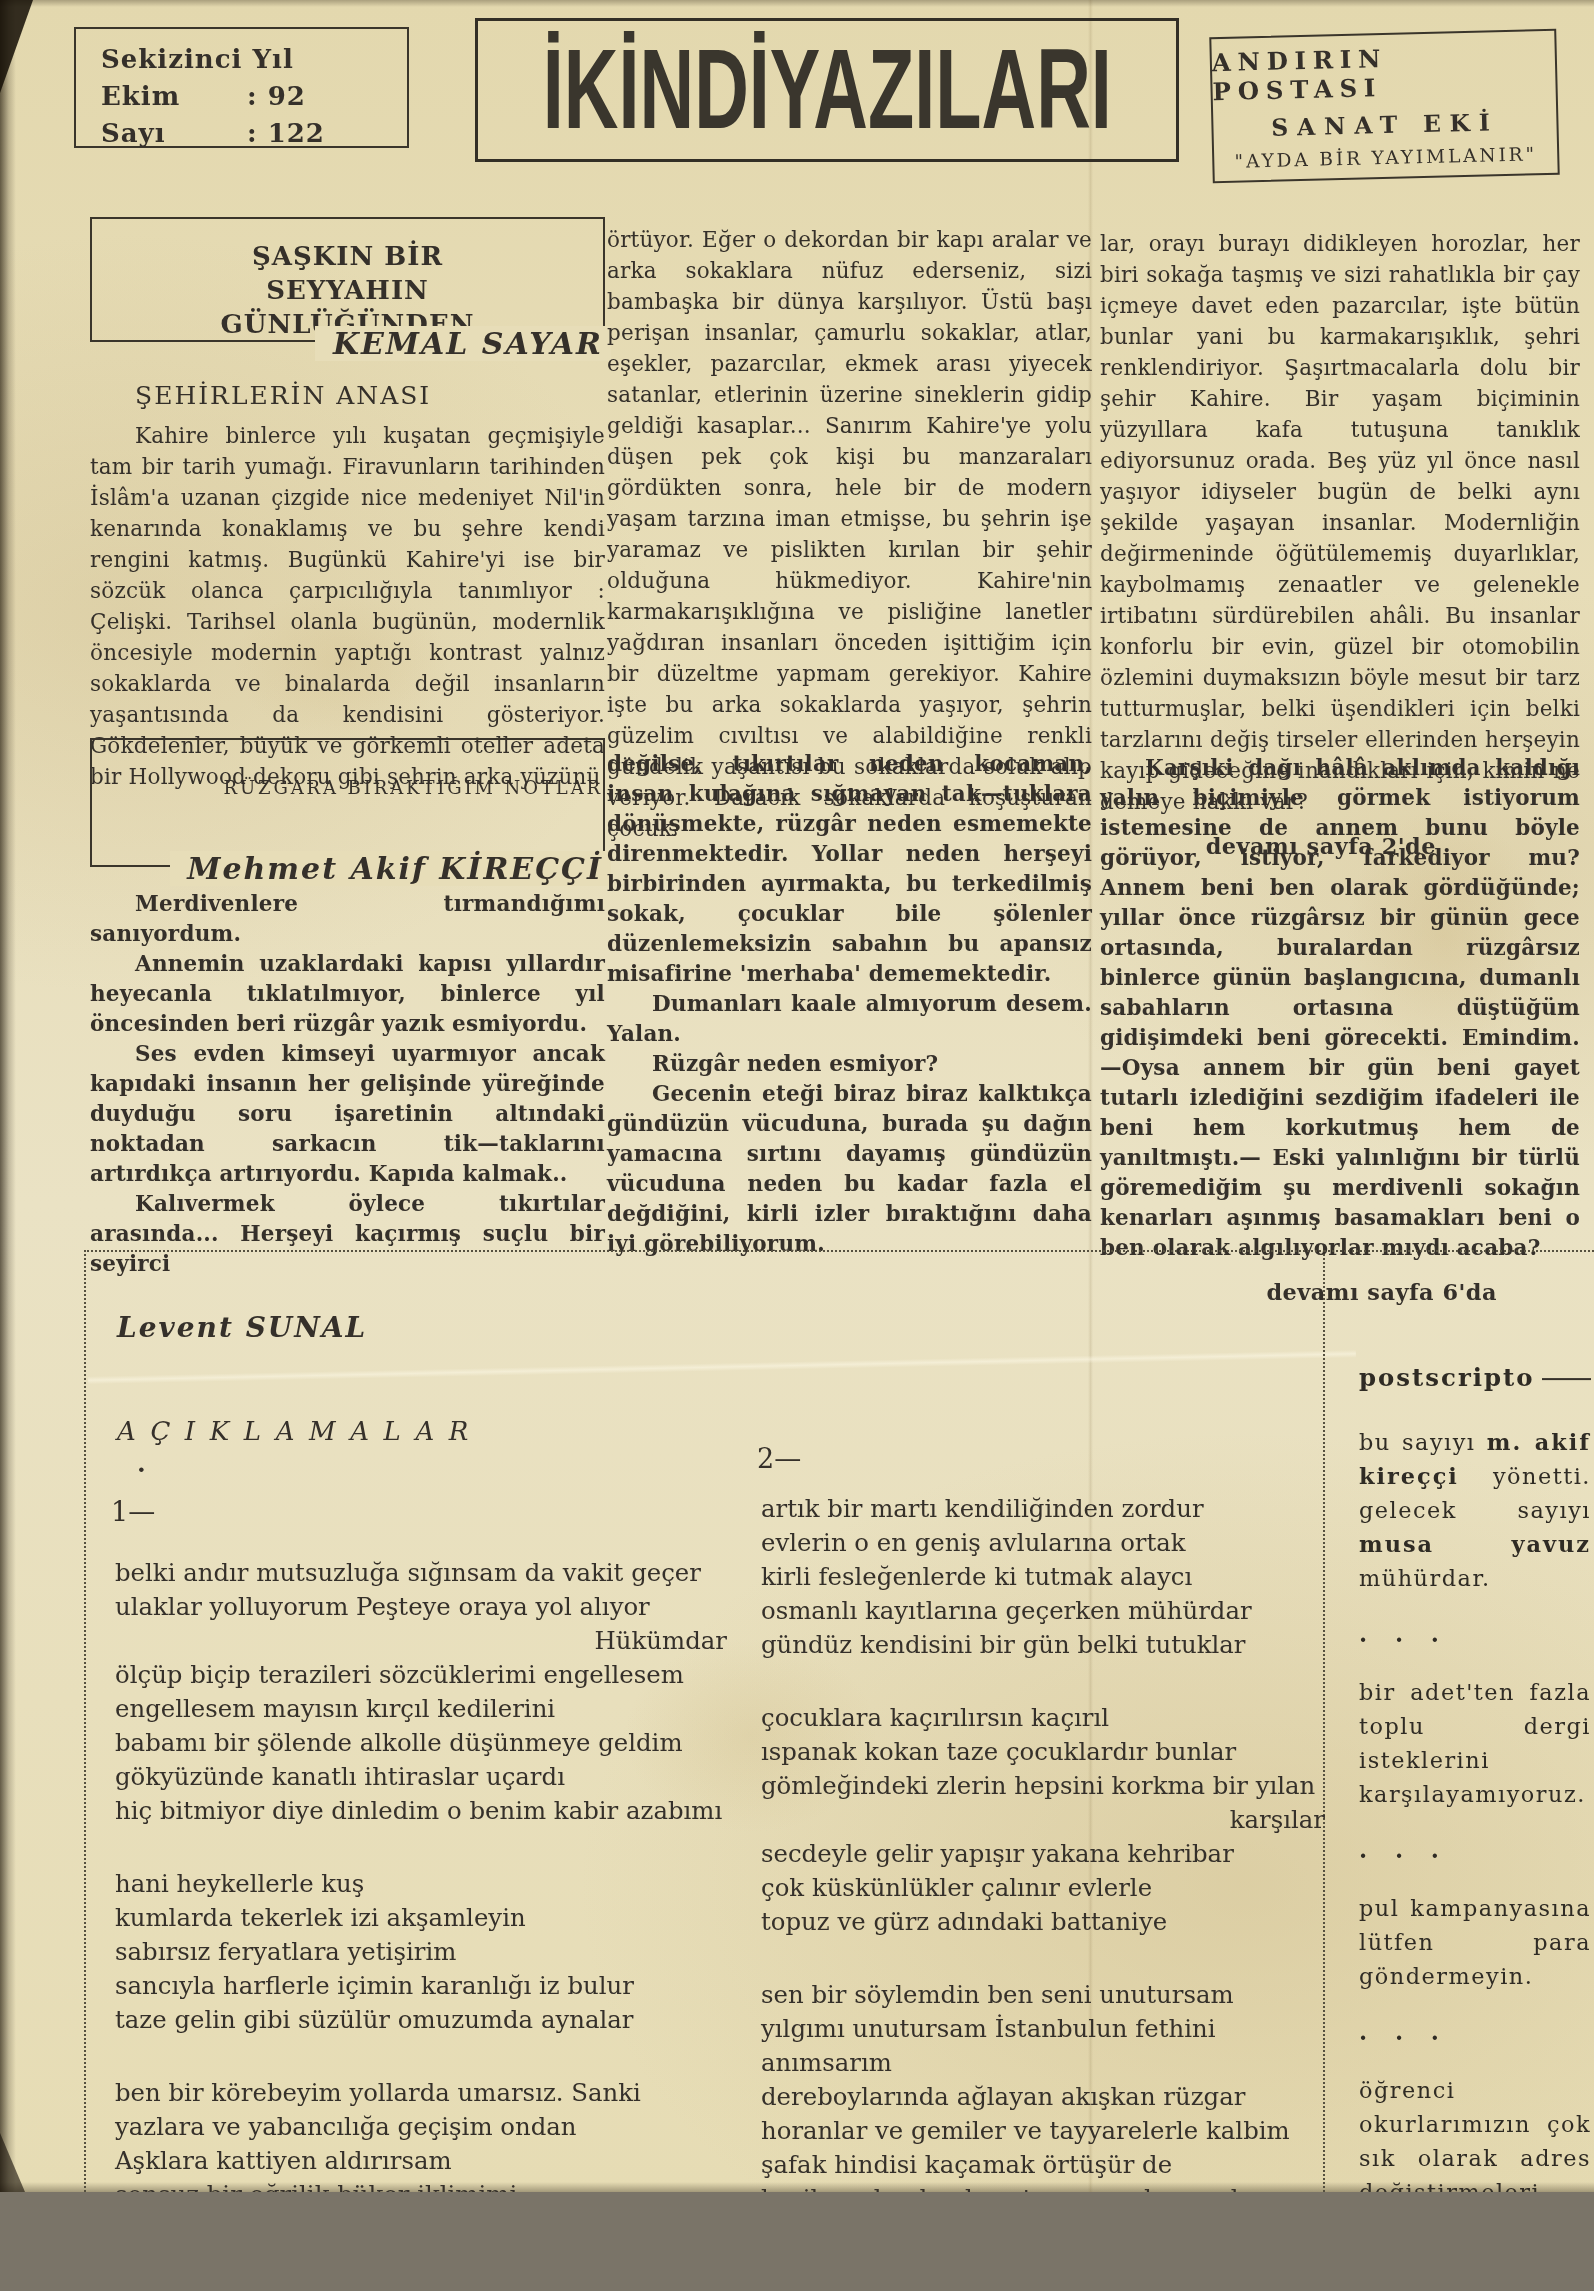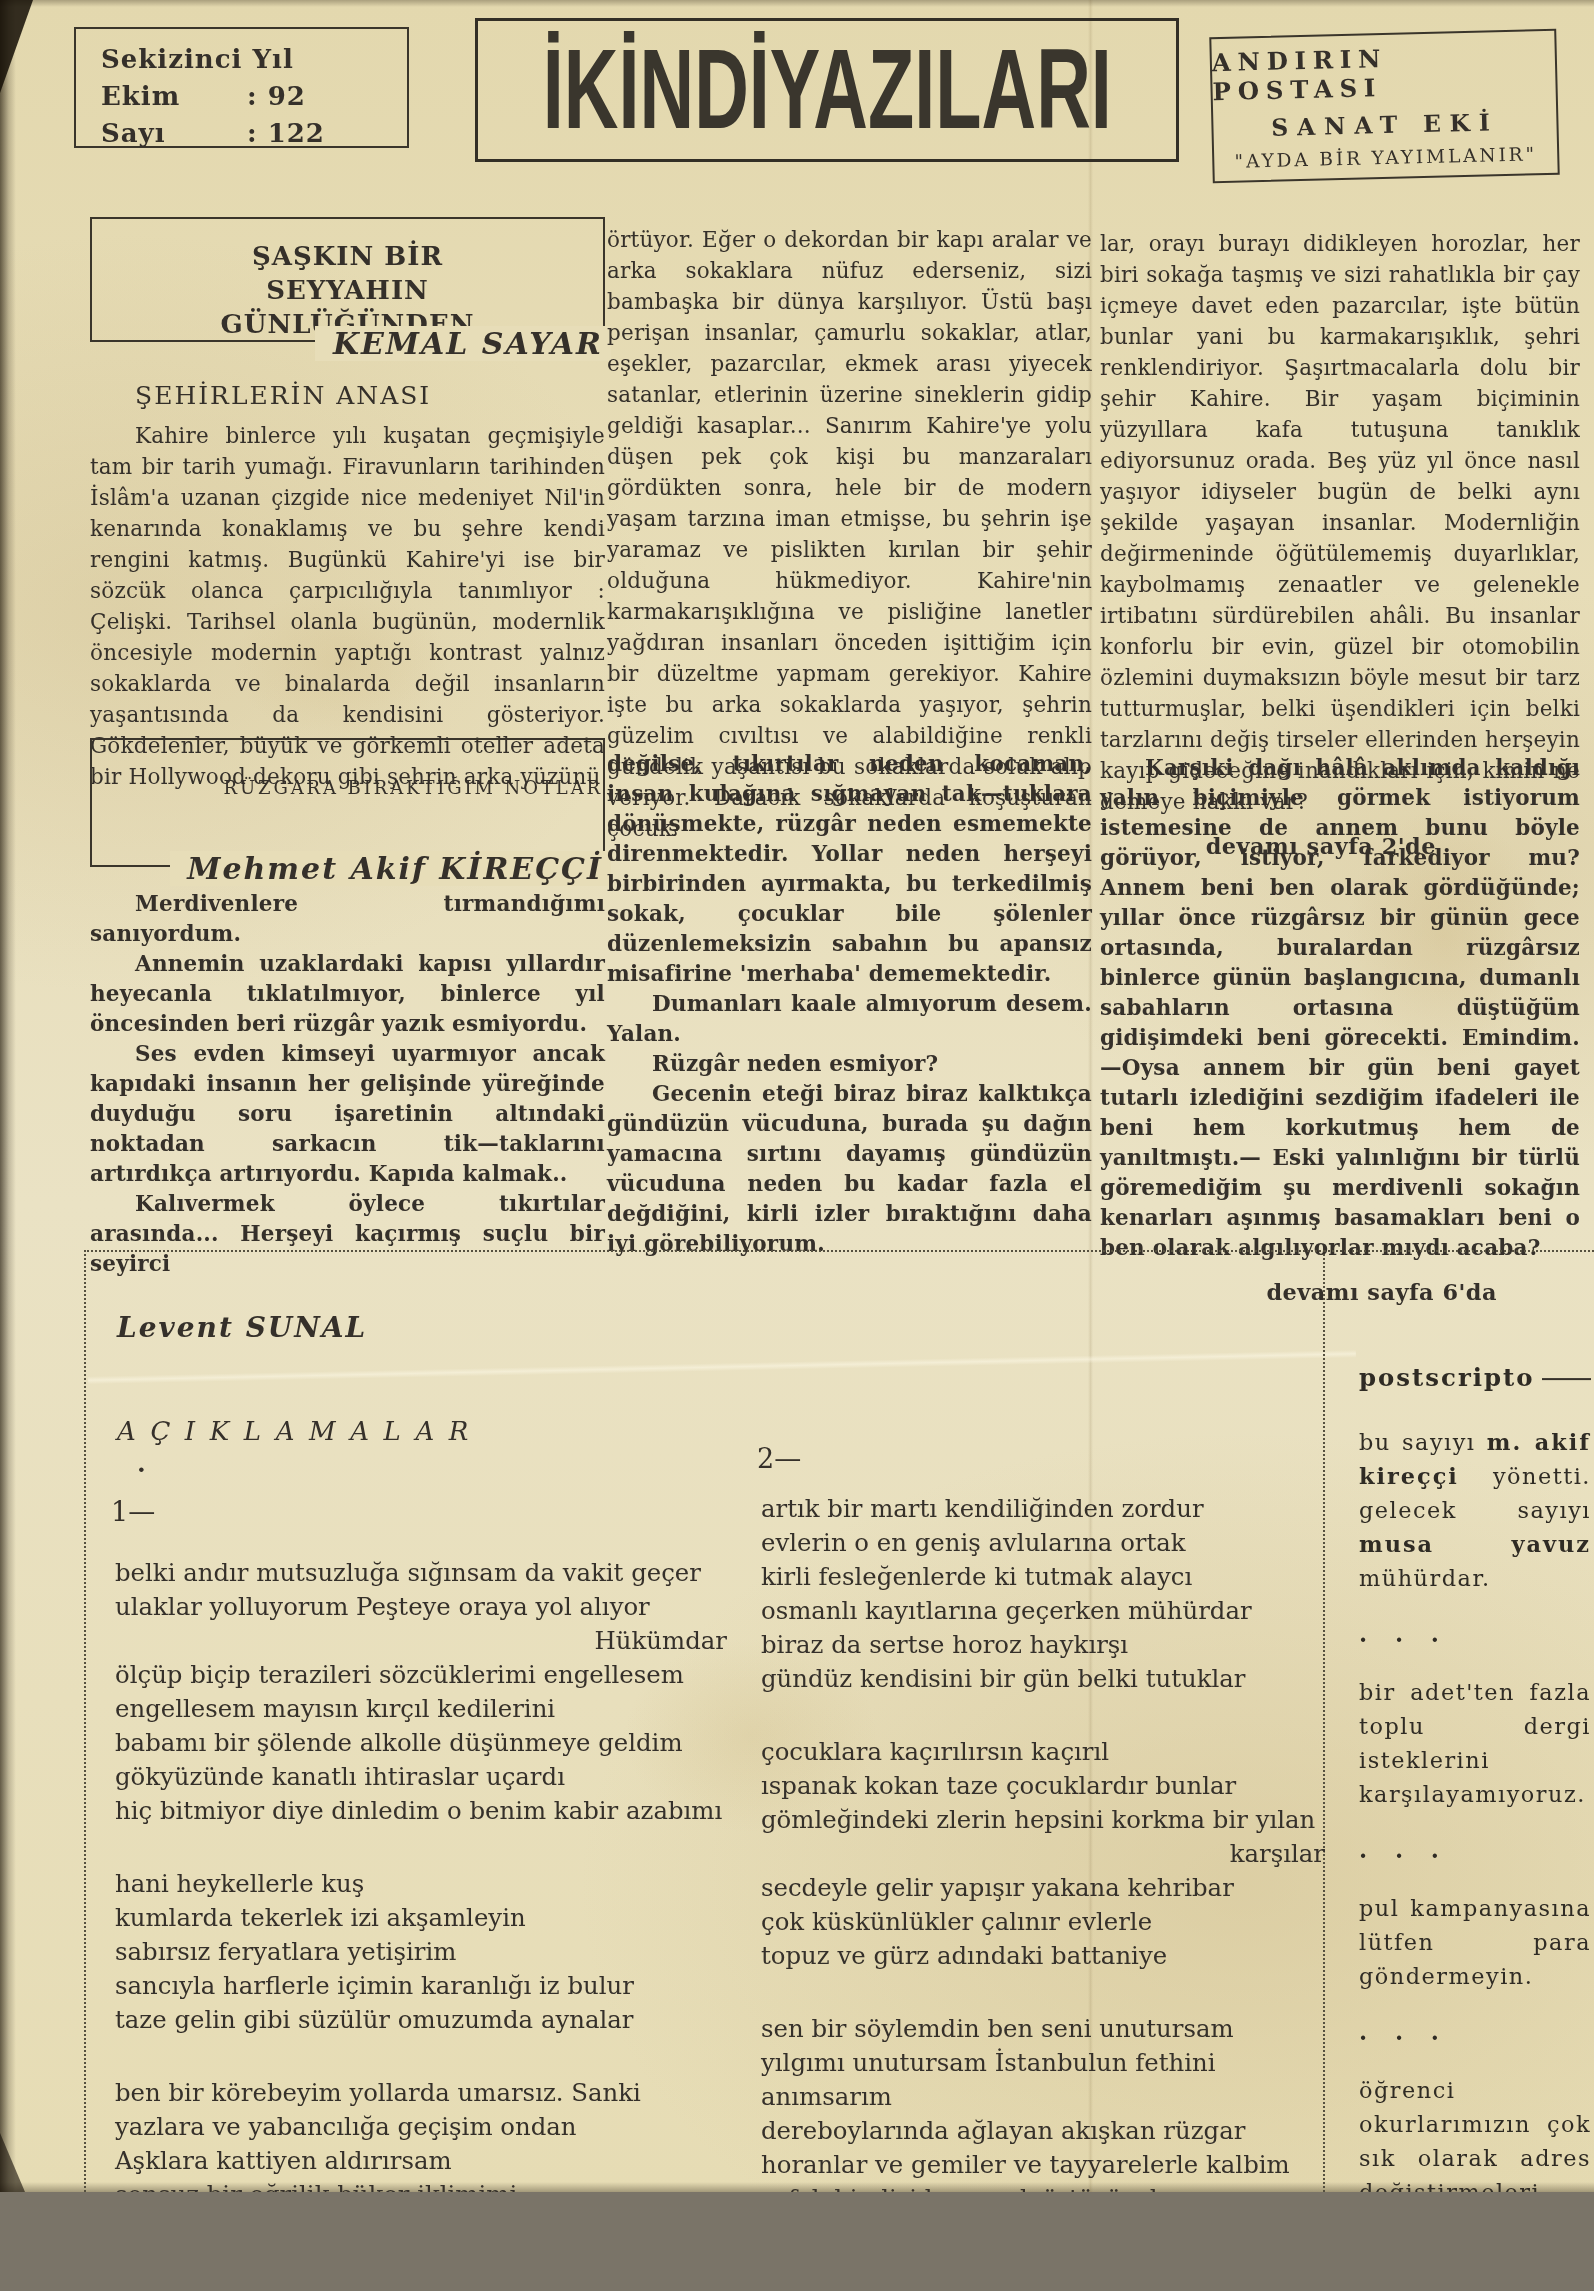--- a/index.html
+++ b/index.html
@@ -215,21 +215,20 @@
           <div class="pline">sonsuz bir eğrilik büker iklimimi.</div>
         </div>
       </div>
     <div class="part-label p2-label">2—</div>
     <div class="poem-col poem-col2">
         <div class="stanza">
           <div class="pline">artık bir martı kendiliğinden zordur</div>
           <div class="pline">evlerin o en geniş avlularına ortak</div>
           <div class="pline">kirli fesleğenlerde ki tutmak alaycı</div>
           <div class="pline">osmanlı kayıtlarına geçerken mühürdar</div>
-          <div class="pline">biraz da sertse horoz haykırşı</div>
           <div class="pline">gündüz kendisini bir gün belki tutuklar</div>
         </div>
         <div class="stanza">
           <div class="pline">çocuklara kaçırılırsın kaçırıl</div>
           <div class="pline">ıspanak kokan taze çocuklardır bunlar</div>
           <div class="pline">gömleğindeki zlerin hepsini korkma bir yılan</div>
           <div class="pline align-right">karşılar</div>
           <div class="pline">secdeyle gelir yapışır yakana kehribar</div>
           <div class="pline">çok küskünlükler çalınır evlerle</div>
           <div class="pline">topuz ve gürz adındaki battaniye</div>

